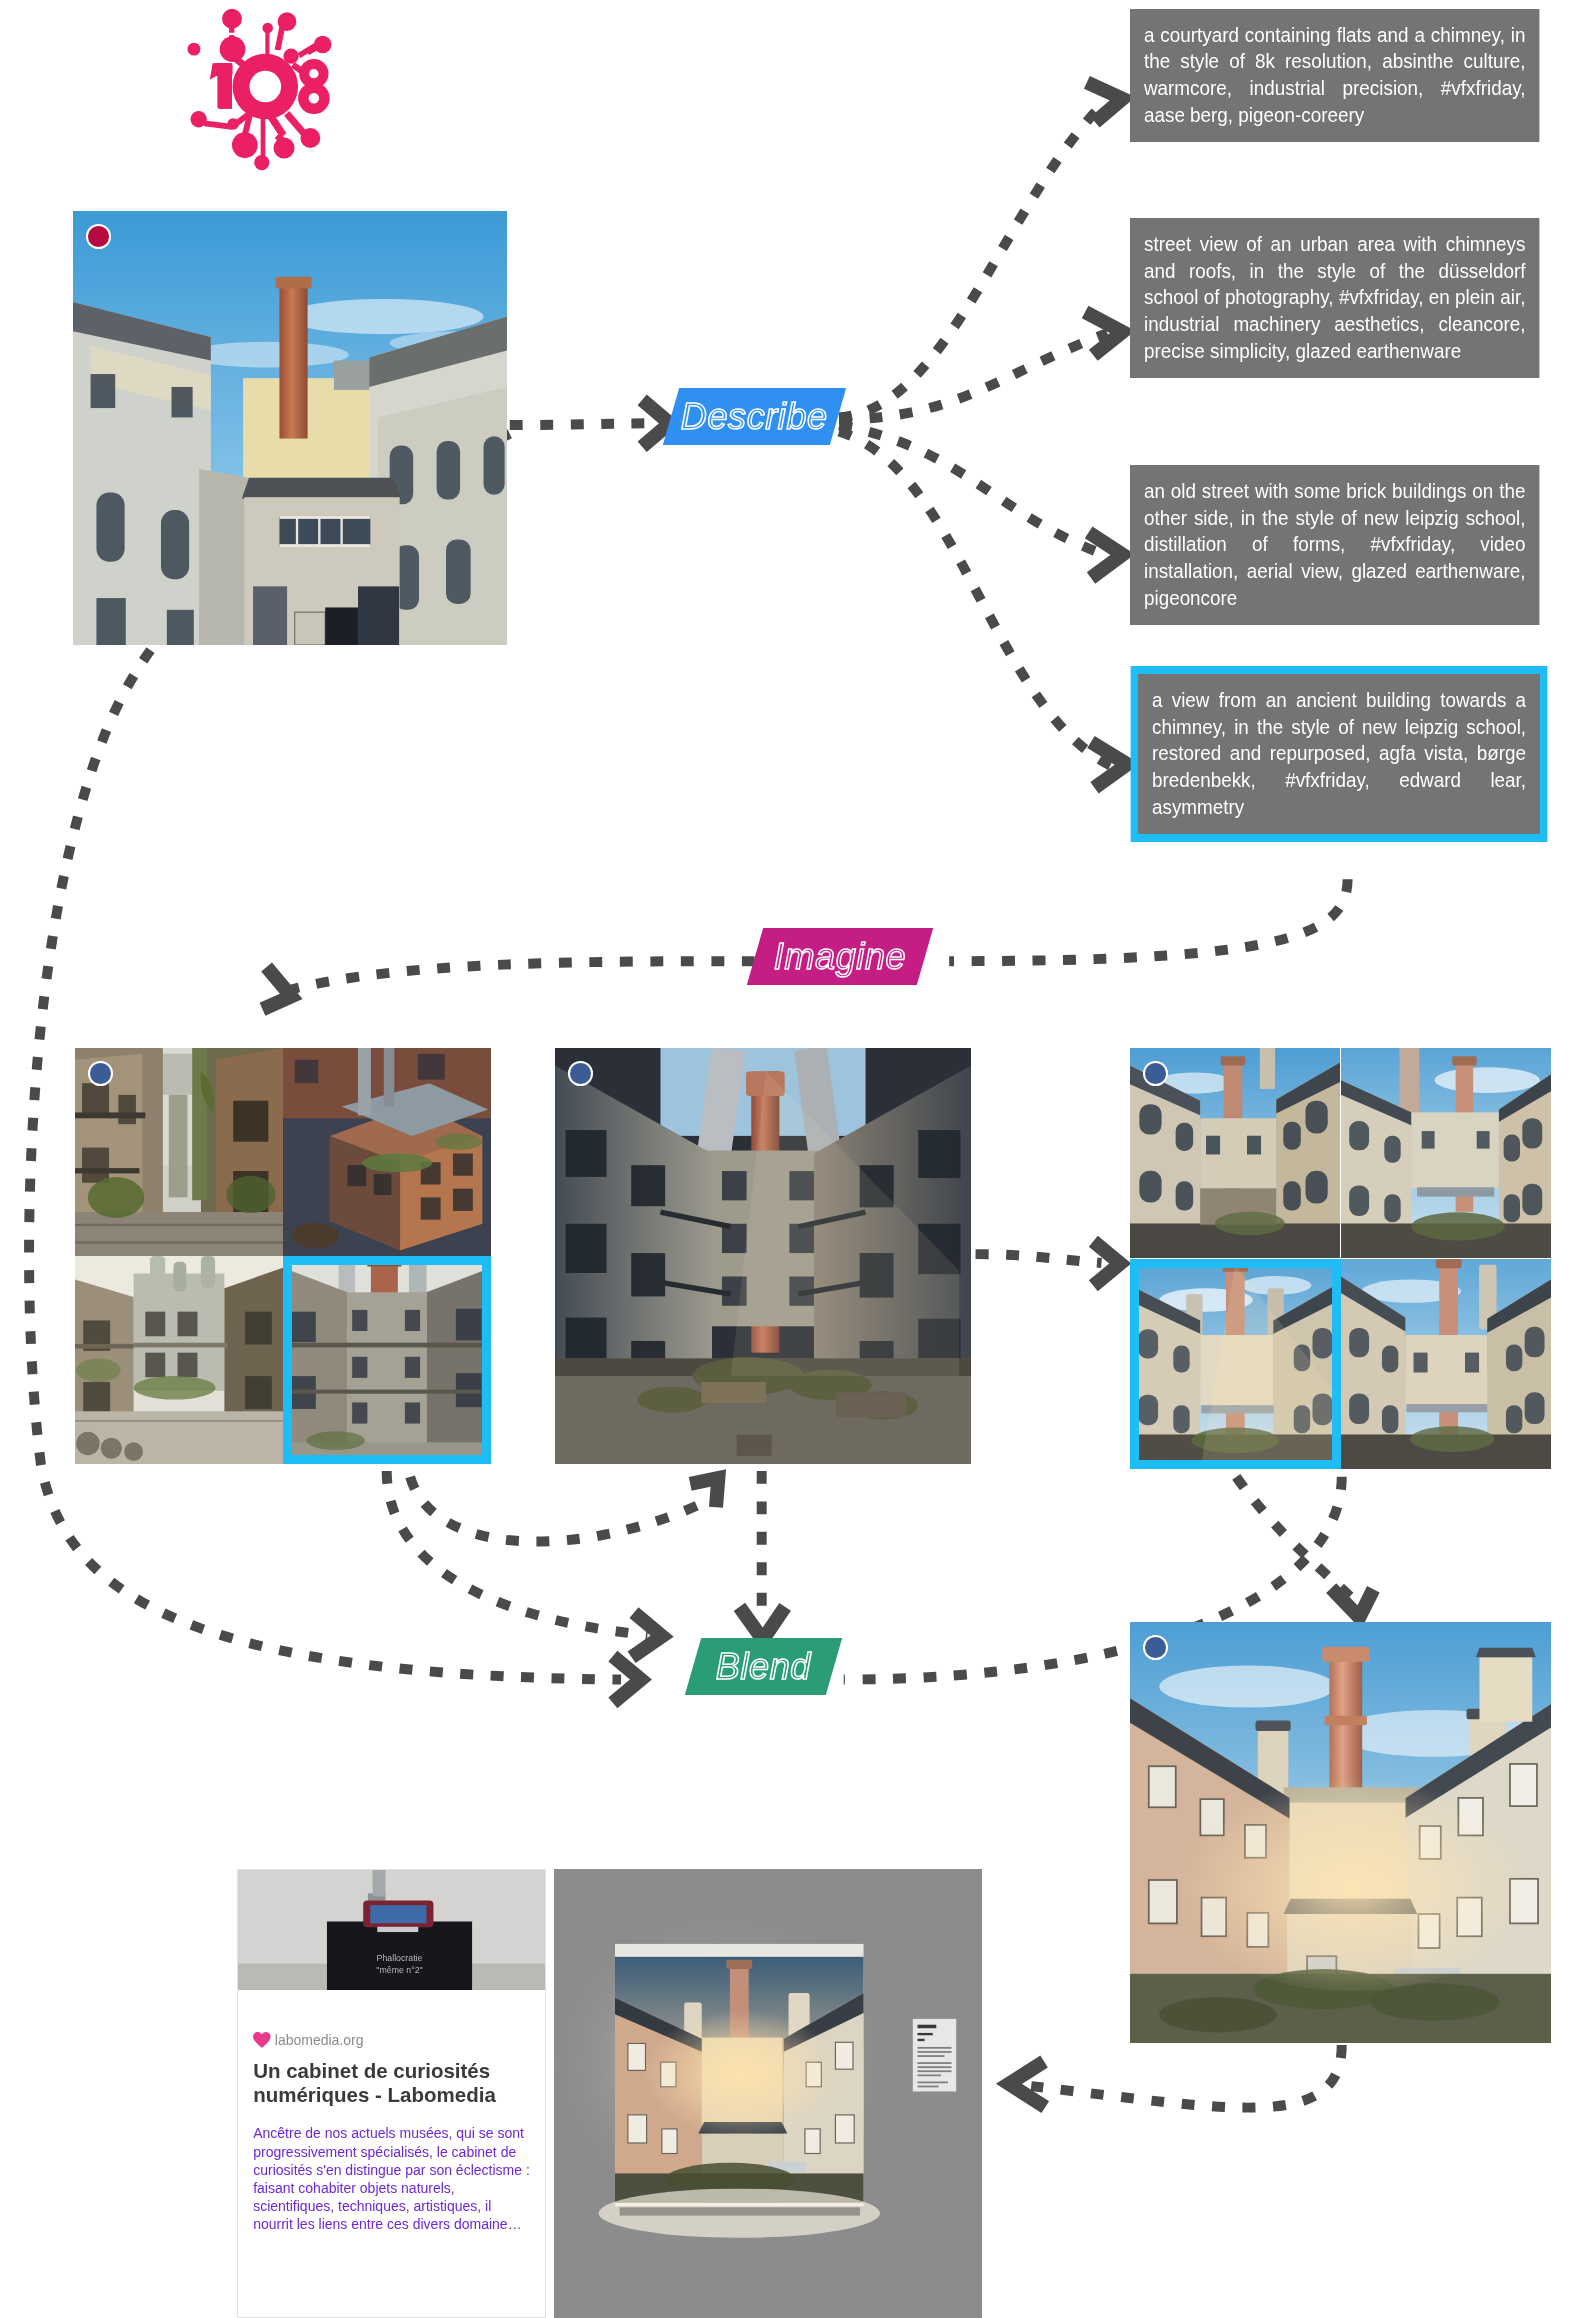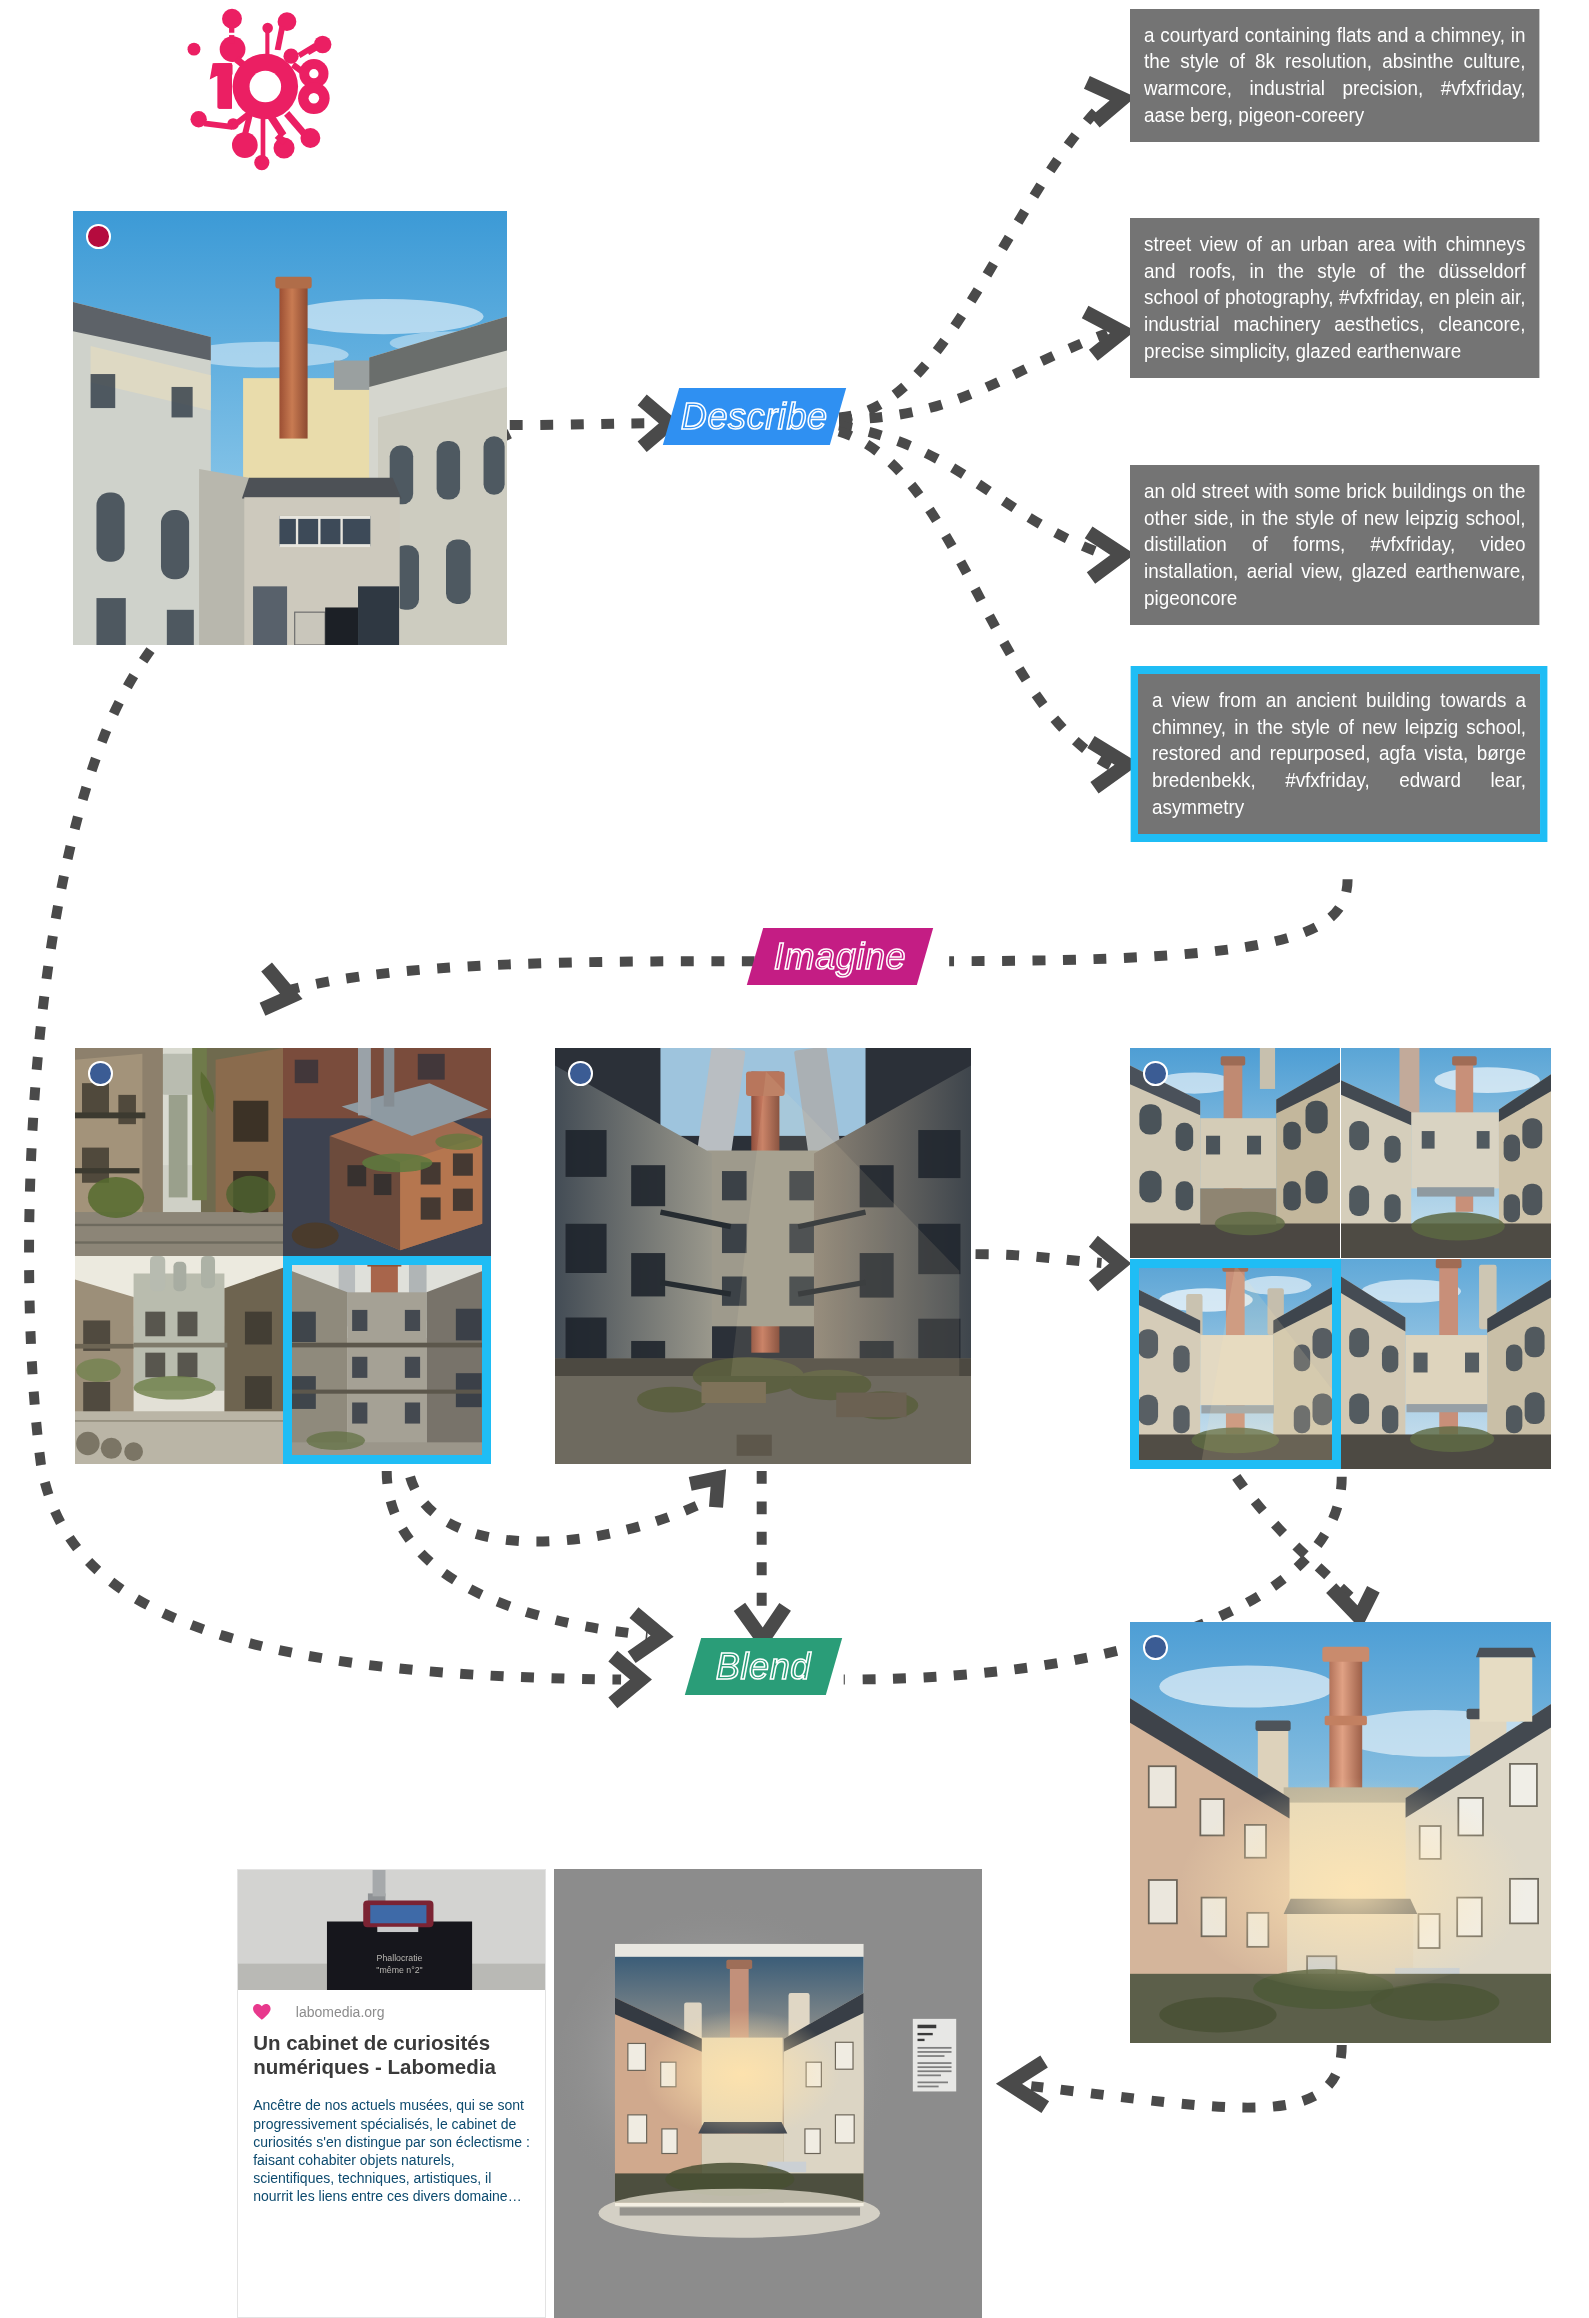--- a/index.html
+++ b/index.html
@@ -97,25 +97,25 @@
 
   .quad { position: absolute; width: 50%; height: 50%; overflow: hidden; }
   .q-tl { left: 0; top: 0; } .q-tr { right: 0; top: 0; }
   .q-bl { left: 0; bottom: 0; } .q-br { right: 0; bottom: 0; }
   .quad.hl { outline: 9.4px solid #1fbdf5; outline-offset: -9.4px; z-index: 8; }
 
   
   #card .card-img { width: 100%; height: 120px; position: relative; overflow: hidden;
       background: linear-gradient(180deg,#d8d8d6 0%, #cfcfcd 55%, #bdbdbb 100%); }
   #card .card-body { padding: 14px 15.2px 5.9px 15.2px; }
-  #card .card-src { display: flex; align-items: flex-end; gap: 25px; margin-bottom: 10.5px; }
+  #card .card-src { display: flex; align-items: flex-end; gap: 4px; margin-bottom: 10.5px; margin-top: 28px; }
   #card .heart { width: 17.6px; height: 16.4px; flex: 0 0 auto; }
   #card .card-domain { font-size: 14px; color: #8c8c8c; }
   #card .card-title { font-size: 20.5px; font-weight: bold; color: #3a3a3a; line-height: 1.16; margin-bottom: 18px; }
-  #card .card-desc  { font-size: 14px; color: #0c4a6e; line-height: 1.30; }
+  #card .card-desc  { font-size: 14px; color: #6d28d9; line-height: 1.30; }
 </style>
 </head>
 <body>
 
 <div id="stage">
 
   <svg id="connectors" viewBox="0 0 2712 3957">
 
     <path class="flow-line" d="M 870,725 C 990,725 1040,722 1110,722"></path>
     <path class="flow-head" d="M 1096,682 L 1143,722 L 1096,762"></path>

